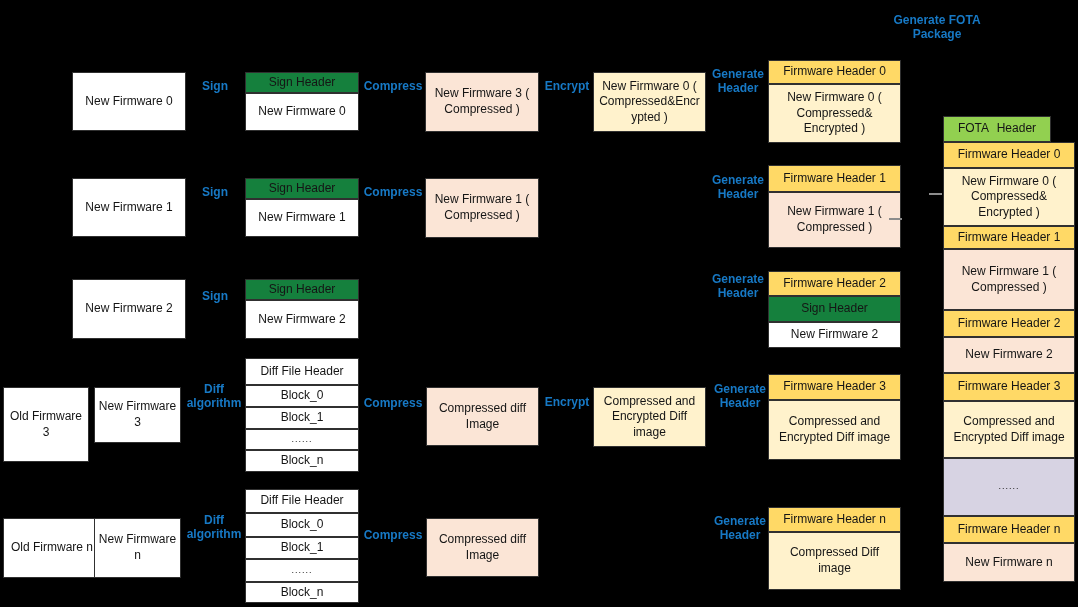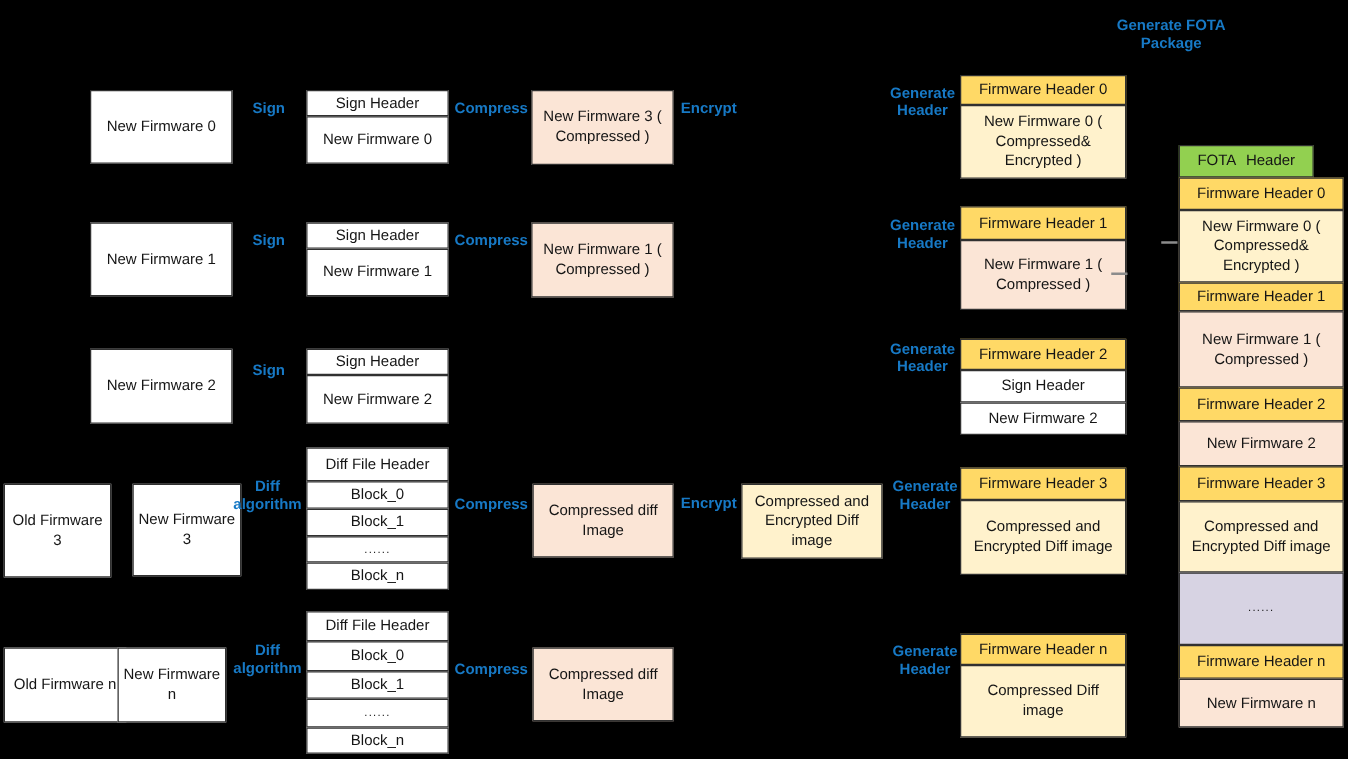--- a/index.html
+++ b/index.html
@@ -3,21 +3,21 @@
 <meta charset="utf-8">
 <style>
   html,body{margin:0;padding:0;background:#000;}
   #canvas{position:relative;width:1078px;height:607px;background:#000;overflow:hidden;
           font-family:"Liberation Sans","DejaVu Sans",sans-serif;}
   .box{position:absolute;box-sizing:border-box;border:1px solid #303030;
        display:flex;align-items:center;justify-content:center;text-align:center;
        font-size:12px;line-height:1.3;color:#151515;padding:1px 3px;
        overflow-wrap:anywhere;}
   .f-white{background:#ffffff;}
-  .f-gray{background:#ffffff;}
+  .f-gray{background:#15803d;}
   .f-pink{background:#fbe5d6;}
   .f-yellow{background:#fff2cc;}
   .f-gold{background:#ffd966;}
   .f-green{background:#92d050;word-spacing:5px;}
   .f-lav{background:#d7d3e3;}
   .small-dots{font-size:9px;letter-spacing:1px;}
   .plabel{position:absolute;color:#1779c5;font-weight:bold;font-size:12px;
           line-height:1.15;text-align:center;}
   .stub{position:absolute;height:2px;background:#8c8c8c;}
 </style>
@@ -26,20 +26,21 @@
 
 <div id="canvas">
 
   <div class="box f-white" style="left:72px;top:72px;width:114px;height:59px">New Firmware 0</div>
   <div class="plabel" style="left:193px;top:80px;width:44px">Sign</div>
   <div class="box f-gray" style="left:245px;top:72px;width:114px;height:21px">Sign Header</div>
   <div class="box f-white" style="left:245px;top:93px;width:114px;height:38px">New Firmware 0</div>
   <div class="plabel" style="left:361px;top:80px;width:64px">Compress</div>
   <div class="box f-pink" style="left:425px;top:72px;width:114px;height:60px">New Firmware 3 ( Compressed )</div>
   <div class="plabel" style="left:542px;top:80px;width:50px">Encrypt</div>
+  <div class="box f-yellow" style="left:593px;top:72px;width:113px;height:60px">New Firmware 0 ( Compressed&amp;Encrypted )</div>
   <div class="plabel" style="left:709px;top:68px;width:58px">Generate Header</div>
   <div class="box f-gold" style="left:768px;top:60px;width:133px;height:24px">Firmware Header 0</div>
   <div class="box f-yellow" style="left:768px;top:84px;width:133px;height:59px">New Firmware 0 ( Compressed&amp; Encrypted )</div>
 
   <div class="box f-white" style="left:72px;top:178px;width:114px;height:59px">New Firmware 1</div>
   <div class="plabel" style="left:193px;top:186px;width:44px">Sign</div>
   <div class="box f-gray" style="left:245px;top:178px;width:114px;height:21px">Sign Header</div>
   <div class="box f-white" style="left:245px;top:199px;width:114px;height:38px">New Firmware 1</div>
   <div class="plabel" style="left:361px;top:186px;width:64px">Compress</div>
   <div class="box f-pink" style="left:425px;top:178px;width:114px;height:60px">New Firmware 1 ( Compressed )</div>
@@ -50,21 +51,21 @@
   <div class="box f-white" style="left:72px;top:279px;width:114px;height:60px">New Firmware 2</div>
   <div class="plabel" style="left:193px;top:290px;width:44px">Sign</div>
   <div class="box f-gray" style="left:245px;top:279px;width:114px;height:21px">Sign Header</div>
   <div class="box f-white" style="left:245px;top:300px;width:114px;height:39px">New Firmware 2</div>
   <div class="plabel" style="left:709px;top:273px;width:58px">Generate Header</div>
   <div class="box f-gold" style="left:768px;top:271px;width:133px;height:25px">Firmware Header 2</div>
   <div class="box f-gray" style="left:768px;top:296px;width:133px;height:26px">Sign Header</div>
   <div class="box f-white" style="left:768px;top:322px;width:133px;height:26px">New Firmware 2</div>
 
   <div class="box f-white" style="left:3px;top:387px;width:86px;height:75px">Old Firmware 3</div>
-  <div class="box f-white" style="left:106px;top:387px;width:87px;height:74px">New Firmware 3</div>
+  <div class="box f-white" style="left:94px;top:387px;width:87px;height:56px">New Firmware 3</div>
   <div class="plabel" style="left:184px;top:383px;width:60px">Diff algorithm</div>
   <div class="box f-white" style="left:245px;top:358px;width:114px;height:27px">Diff File Header</div>
   <div class="box f-white" style="left:245px;top:385px;width:114px;height:22px">Block_0</div>
   <div class="box f-white" style="left:245px;top:407px;width:114px;height:22px">Block_1</div>
   <div class="box f-white small-dots" style="left:245px;top:429px;width:114px;height:21px">......</div>
   <div class="box f-white" style="left:245px;top:450px;width:114px;height:22px">Block_n</div>
   <div class="plabel" style="left:361px;top:397px;width:64px">Compress</div>
   <div class="box f-pink" style="left:426px;top:387px;width:113px;height:59px">Compressed diff Image</div>
   <div class="plabel" style="left:542px;top:396px;width:50px">Encrypt</div>
   <div class="box f-yellow" style="left:593px;top:387px;width:113px;height:60px">Compressed and Encrypted Diff image</div>

